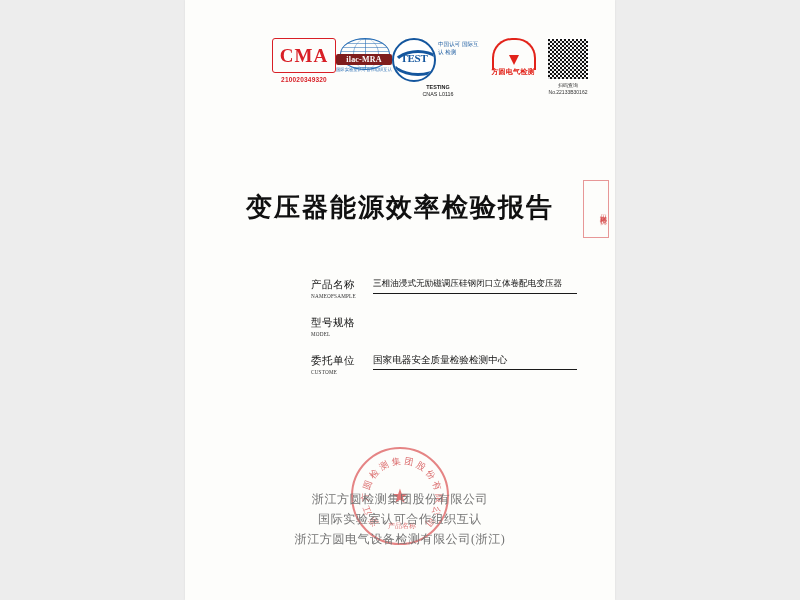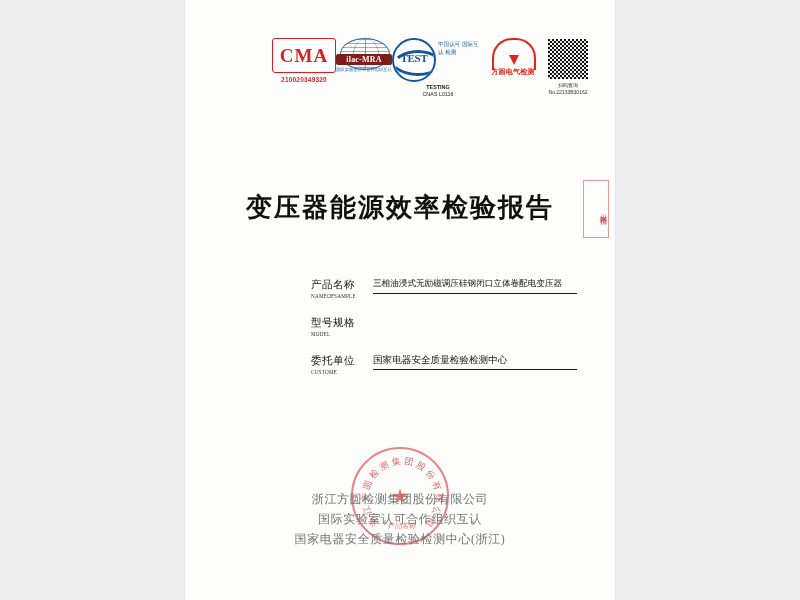--- a/index.html
+++ b/index.html
@@ -526,19 +526,19 @@
           <span style="transform: rotate(90deg) translate(-4px, -43px) rotate(0deg);">限</span>
           <span style="transform: rotate(110deg) translate(-4px, -43px) rotate(0deg);">公</span>
           <span style="transform: rotate(130deg) translate(-4px, -43px) rotate(0deg);">司</span>
         </div>
       <div class="seal-bottom">产品名称</div>
     </div>
 
     <div class="issuer">
       <div>浙江方圆检测集团股份有限公司</div>
       <div>国际实验室认可合作组织互认</div>
-      <div>国家电器安全质量检验检测中心(浙江)</div>
+      <div>浙江方圆电气设备检测有限公司(浙江)</div>
     </div>
 
     <div class="side-stamp">仅对来样负责</div>
 
   </div>
 </div>
 
 </body></html>

